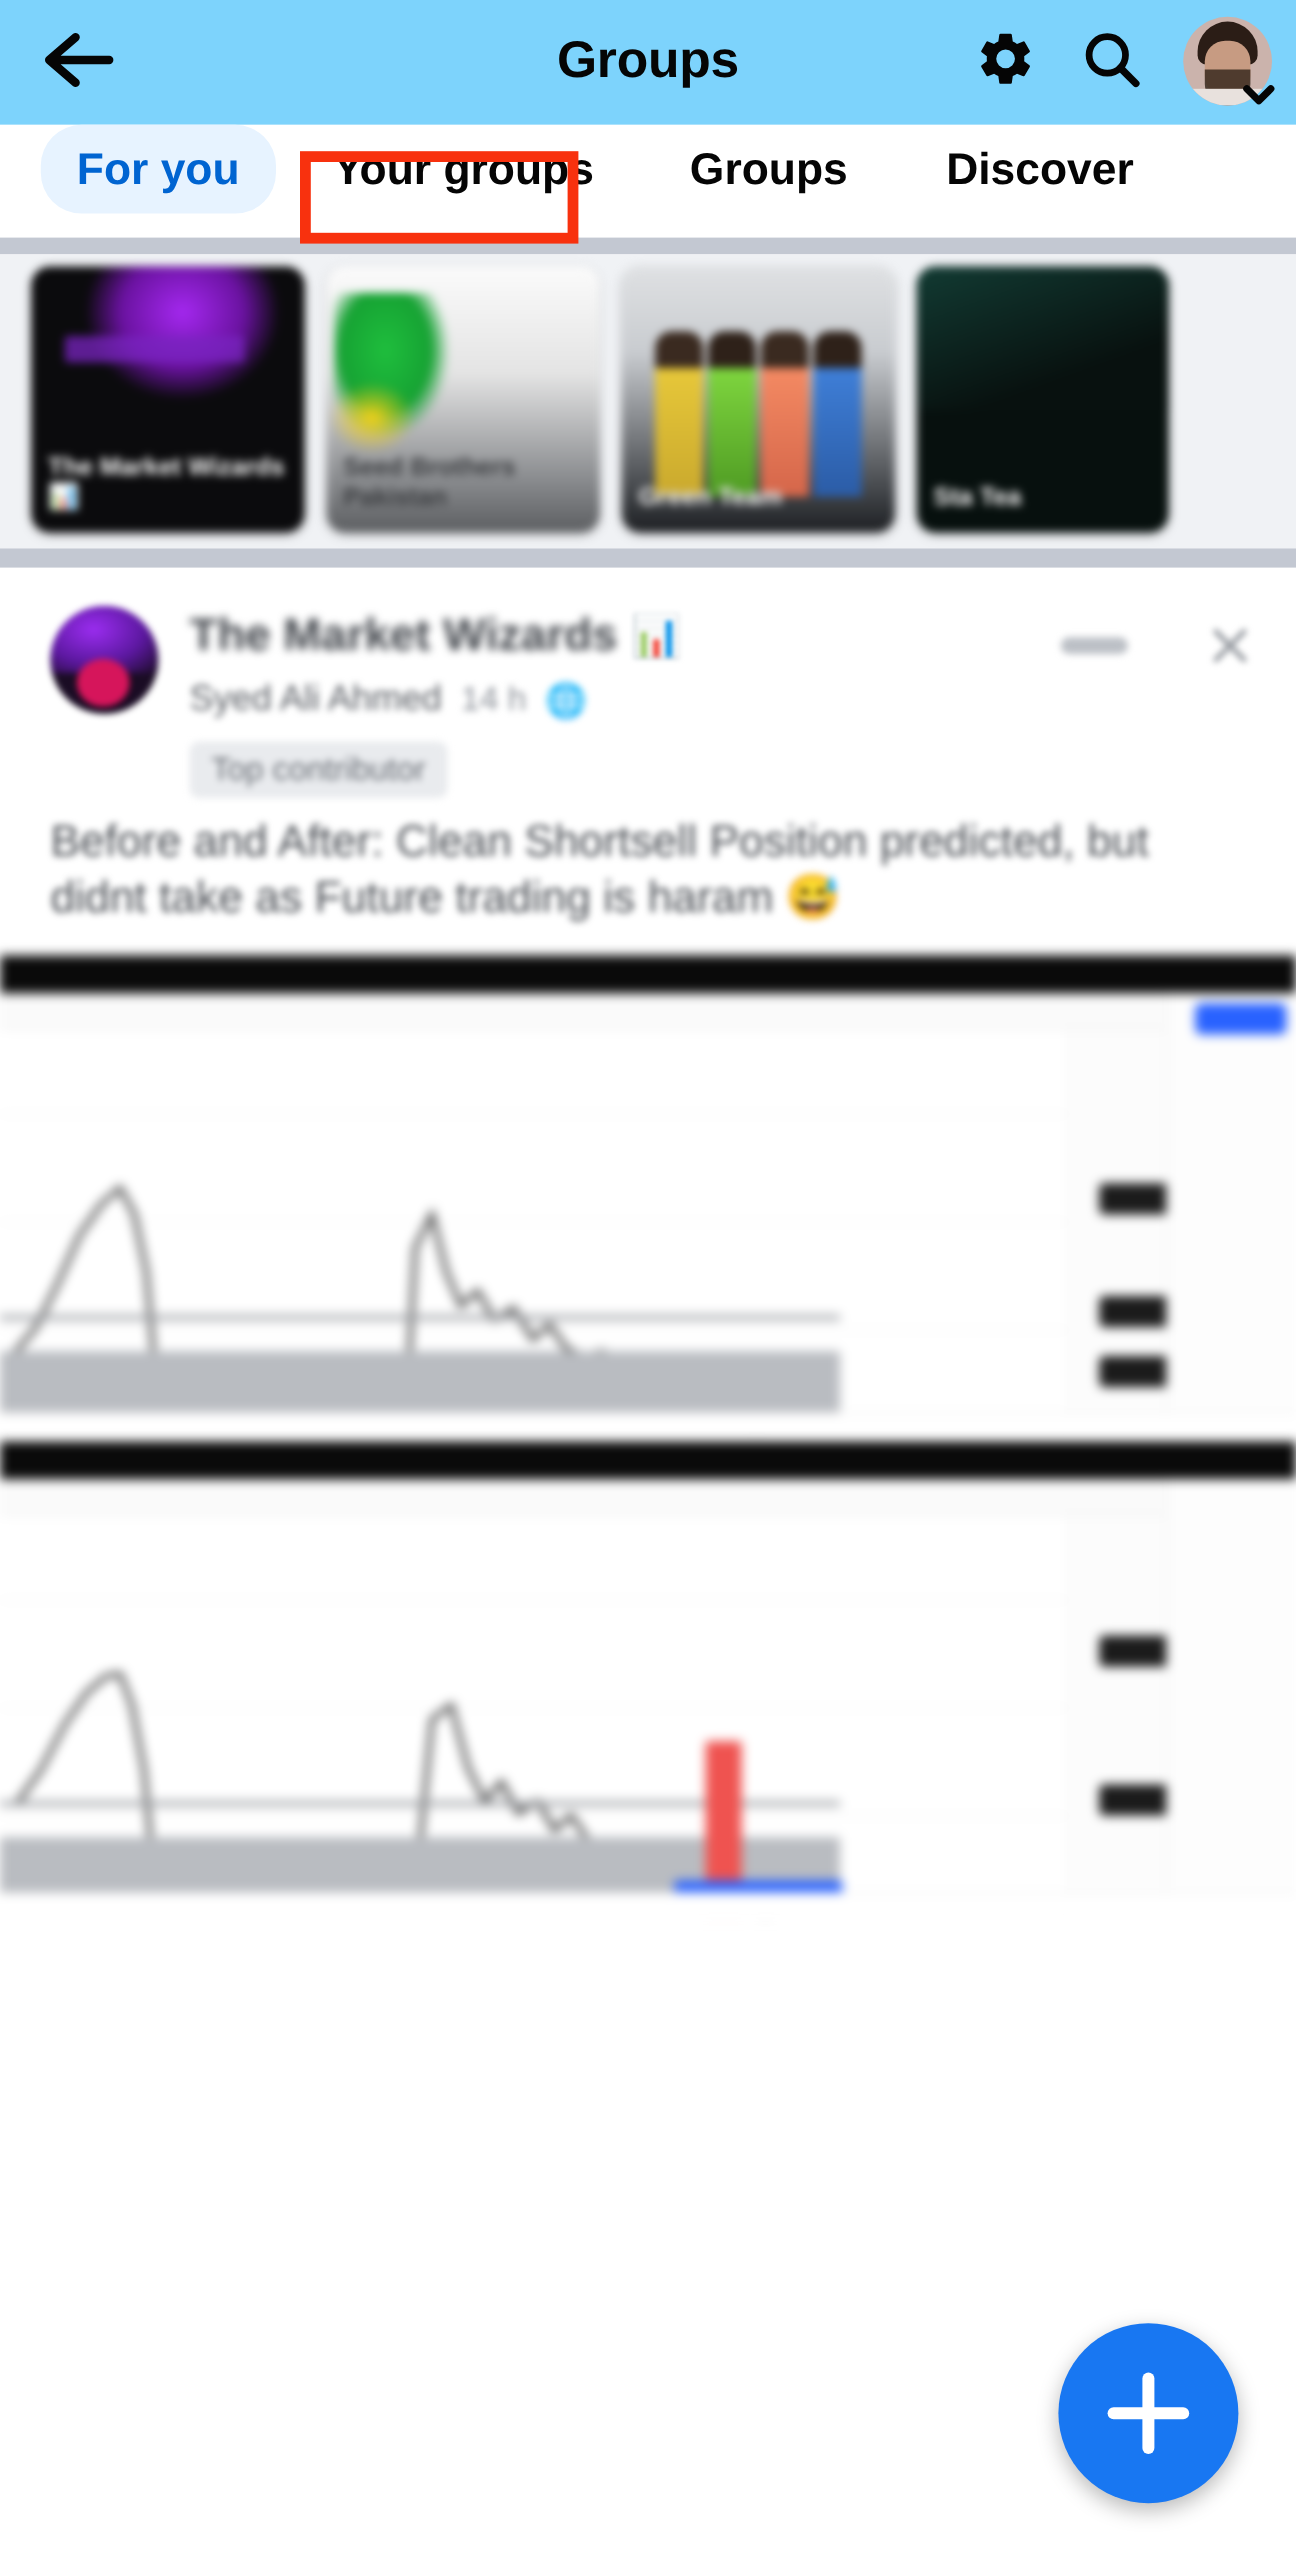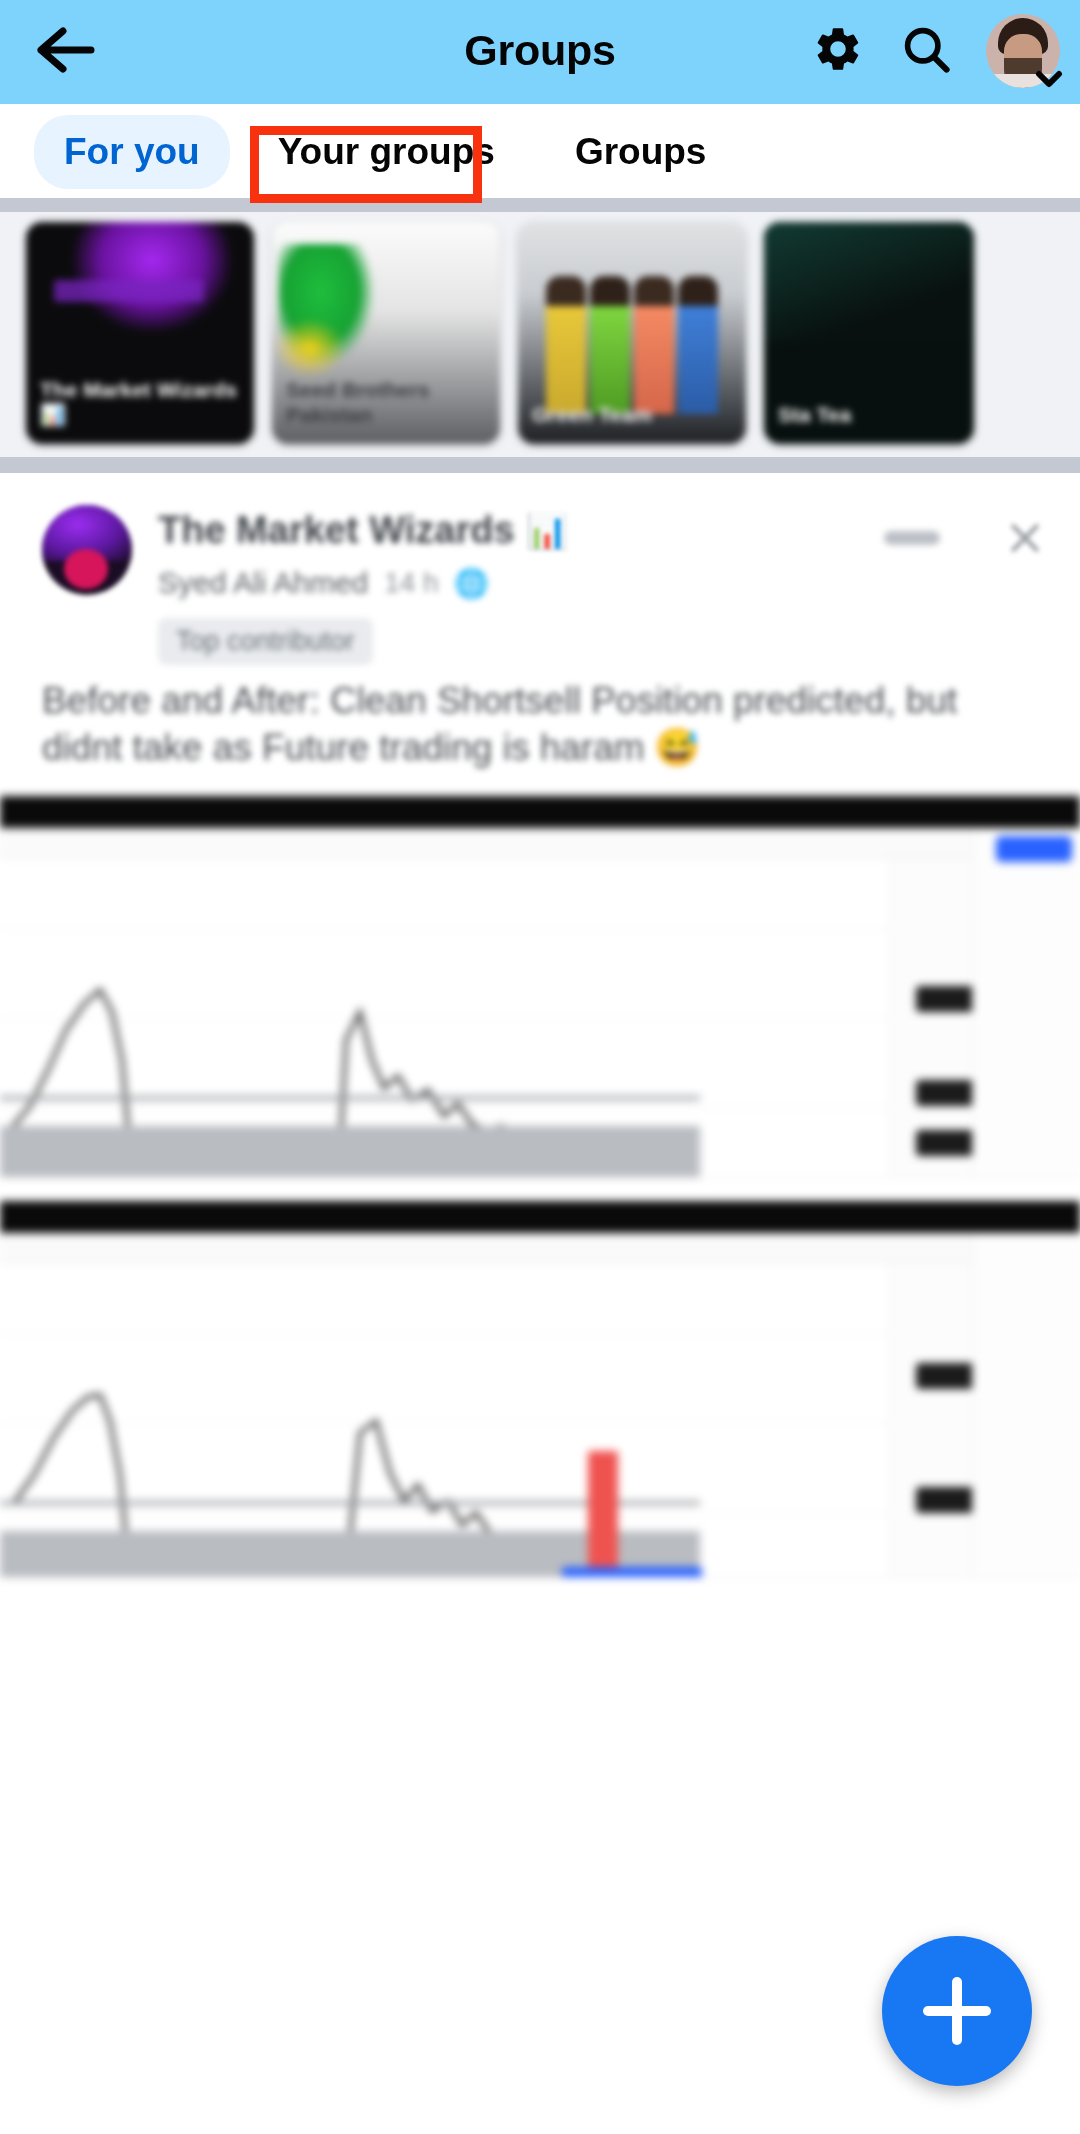--- a/index.html
+++ b/index.html
@@ -118,21 +118,21 @@
   }
 
   
   .tabs {
     position: absolute;
     top: 104px; left: 0;
     width: 1080px;
     height: 96px;
     background: #ffffff;
     display: flex;
-    align-items: center;
+    align-items: flex-start;
     padding-left: 34px;
     gap: 0;
   }
   .tab {
     font-size: 37px;
     font-weight: 700;
     color: #050505;
     padding: 16px 30px;
     border-radius: 34px;
     white-space: nowrap;
@@ -516,20 +516,21 @@
           </svg>
         </div>
       </div>
     </div>
   </div>
 
   <div class="tabs">
     <div class="tab active">For you</div>
     <div class="tab t-your">Your groups</div>
     <div class="tab t-events">Groups</div>
+    <div class="tab">Discover</div>
   </div>
 
   <div class="highlight-box"></div>
 
   <div class="sep sep-1"></div>
 
   <div class="carousel">
     <div class="gcard c1">
       <div class="cap">The Market
 Wizards 📊</div>

